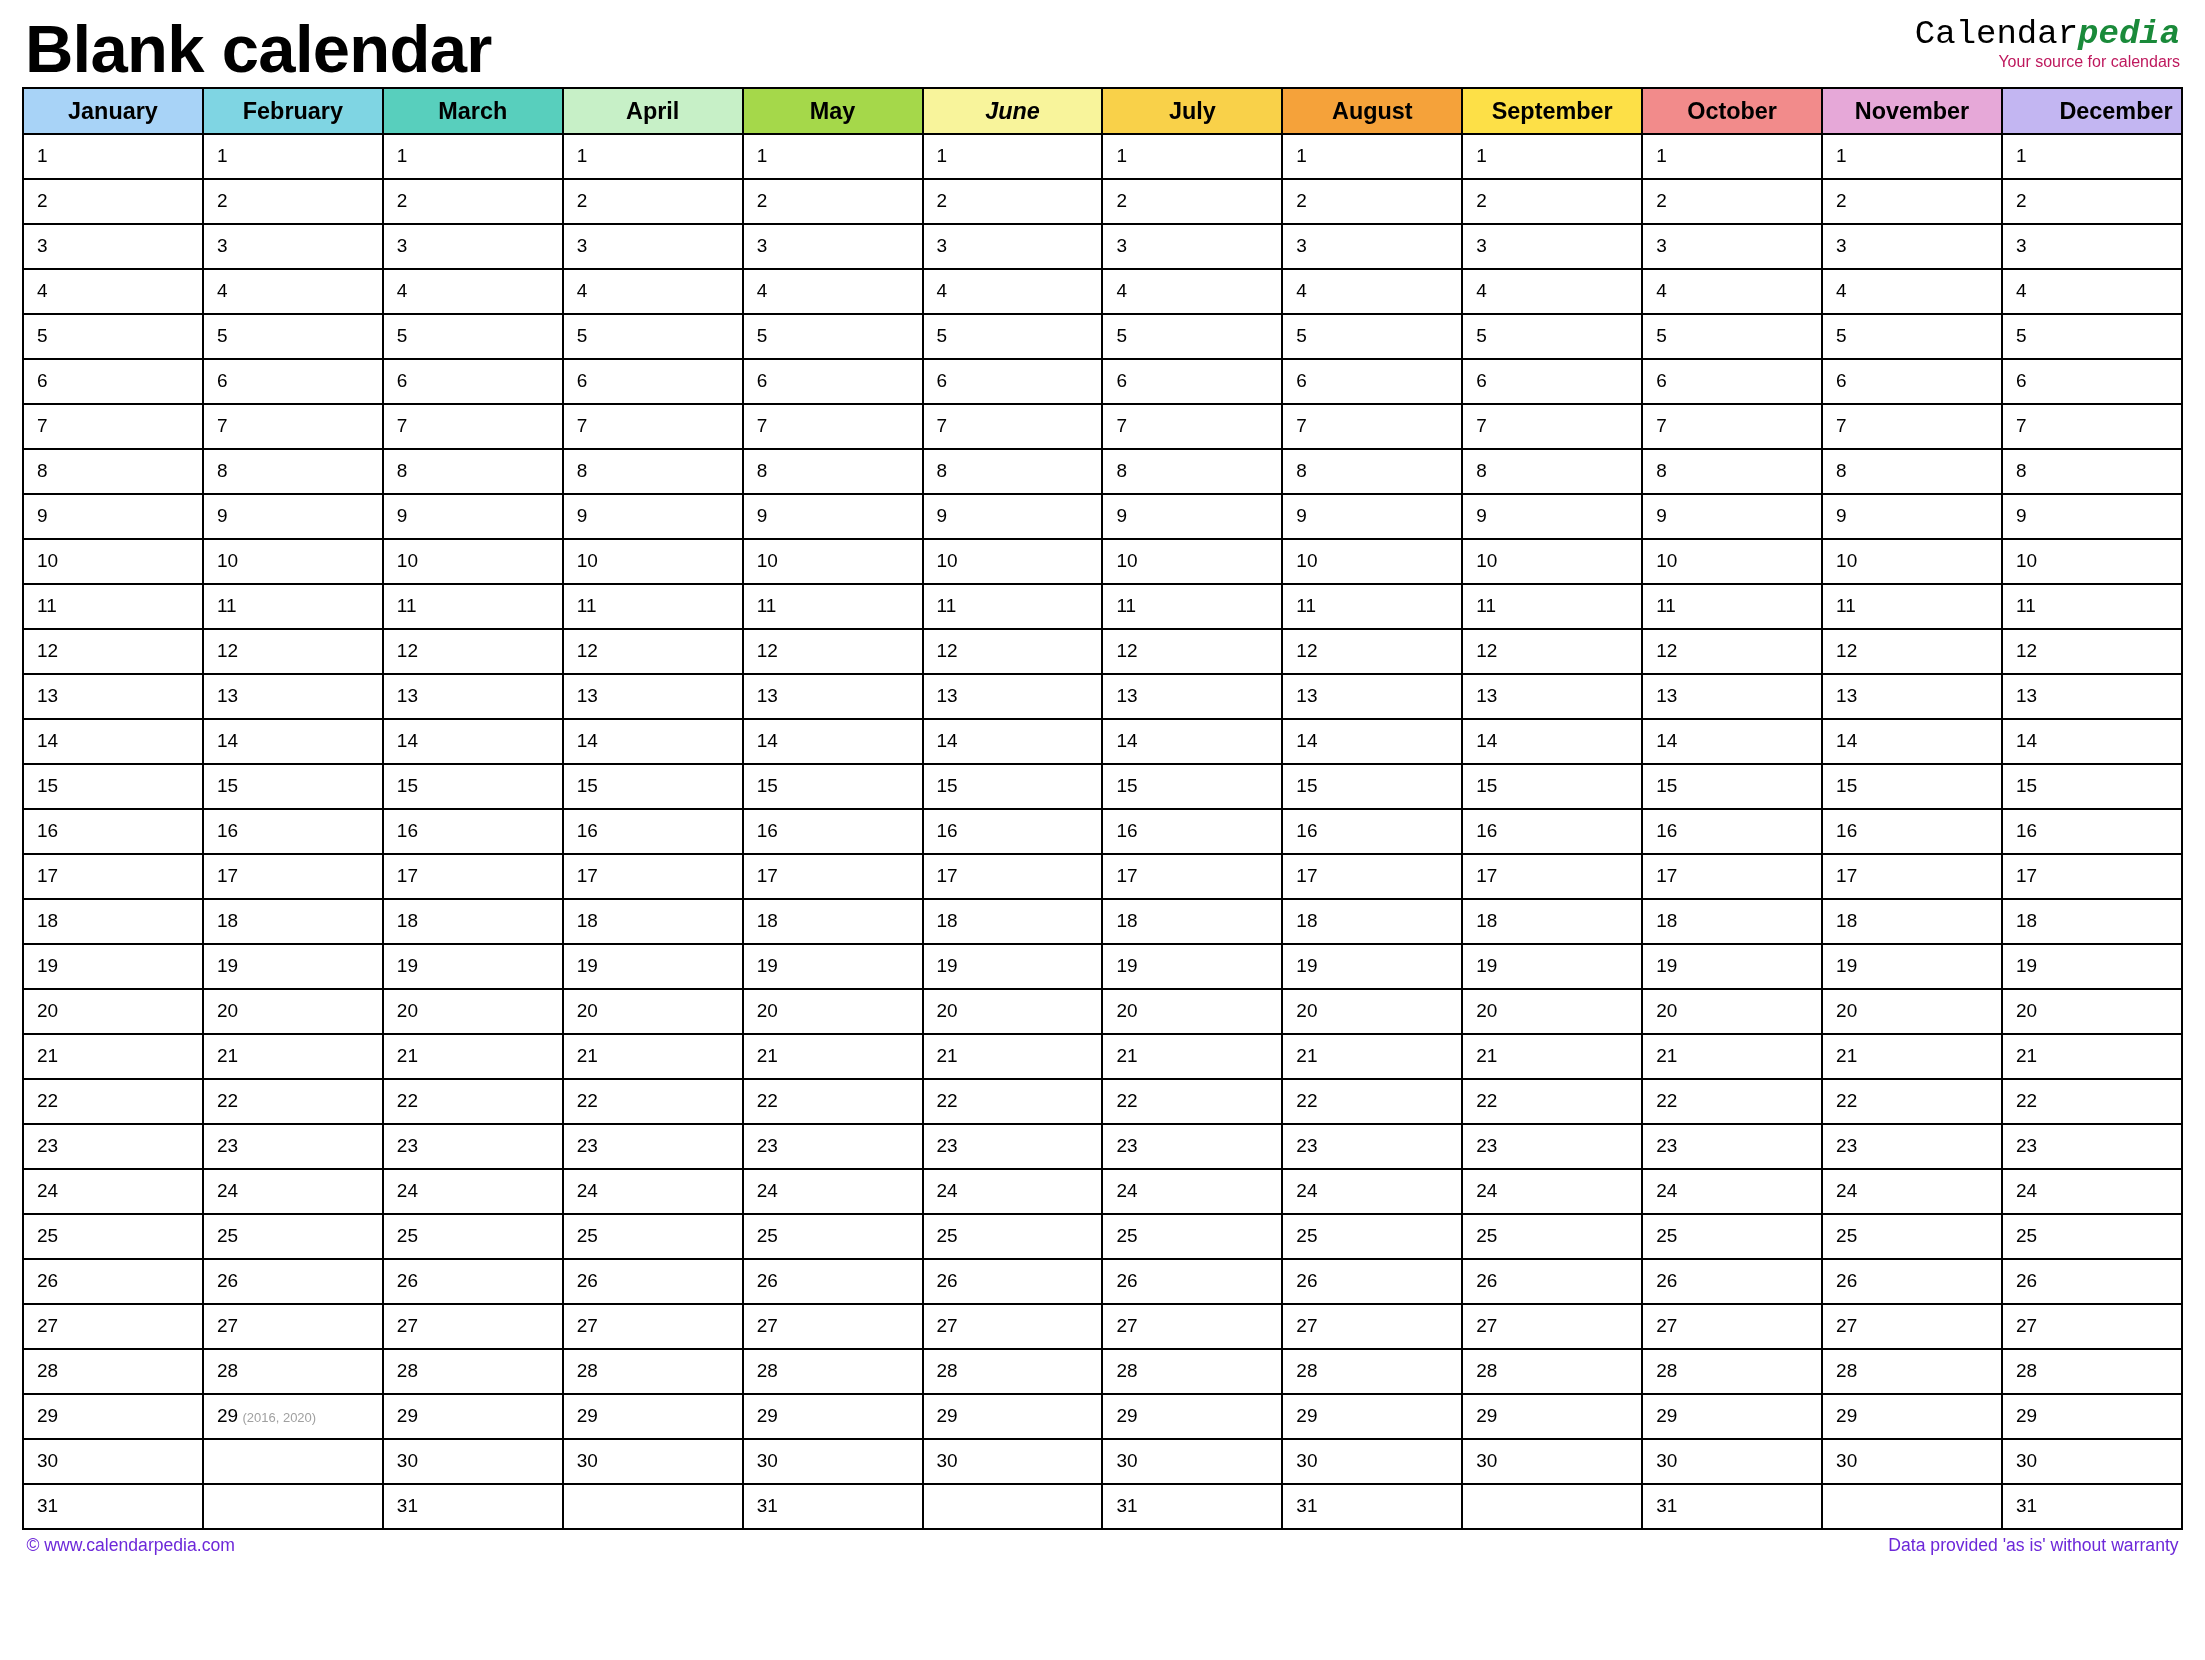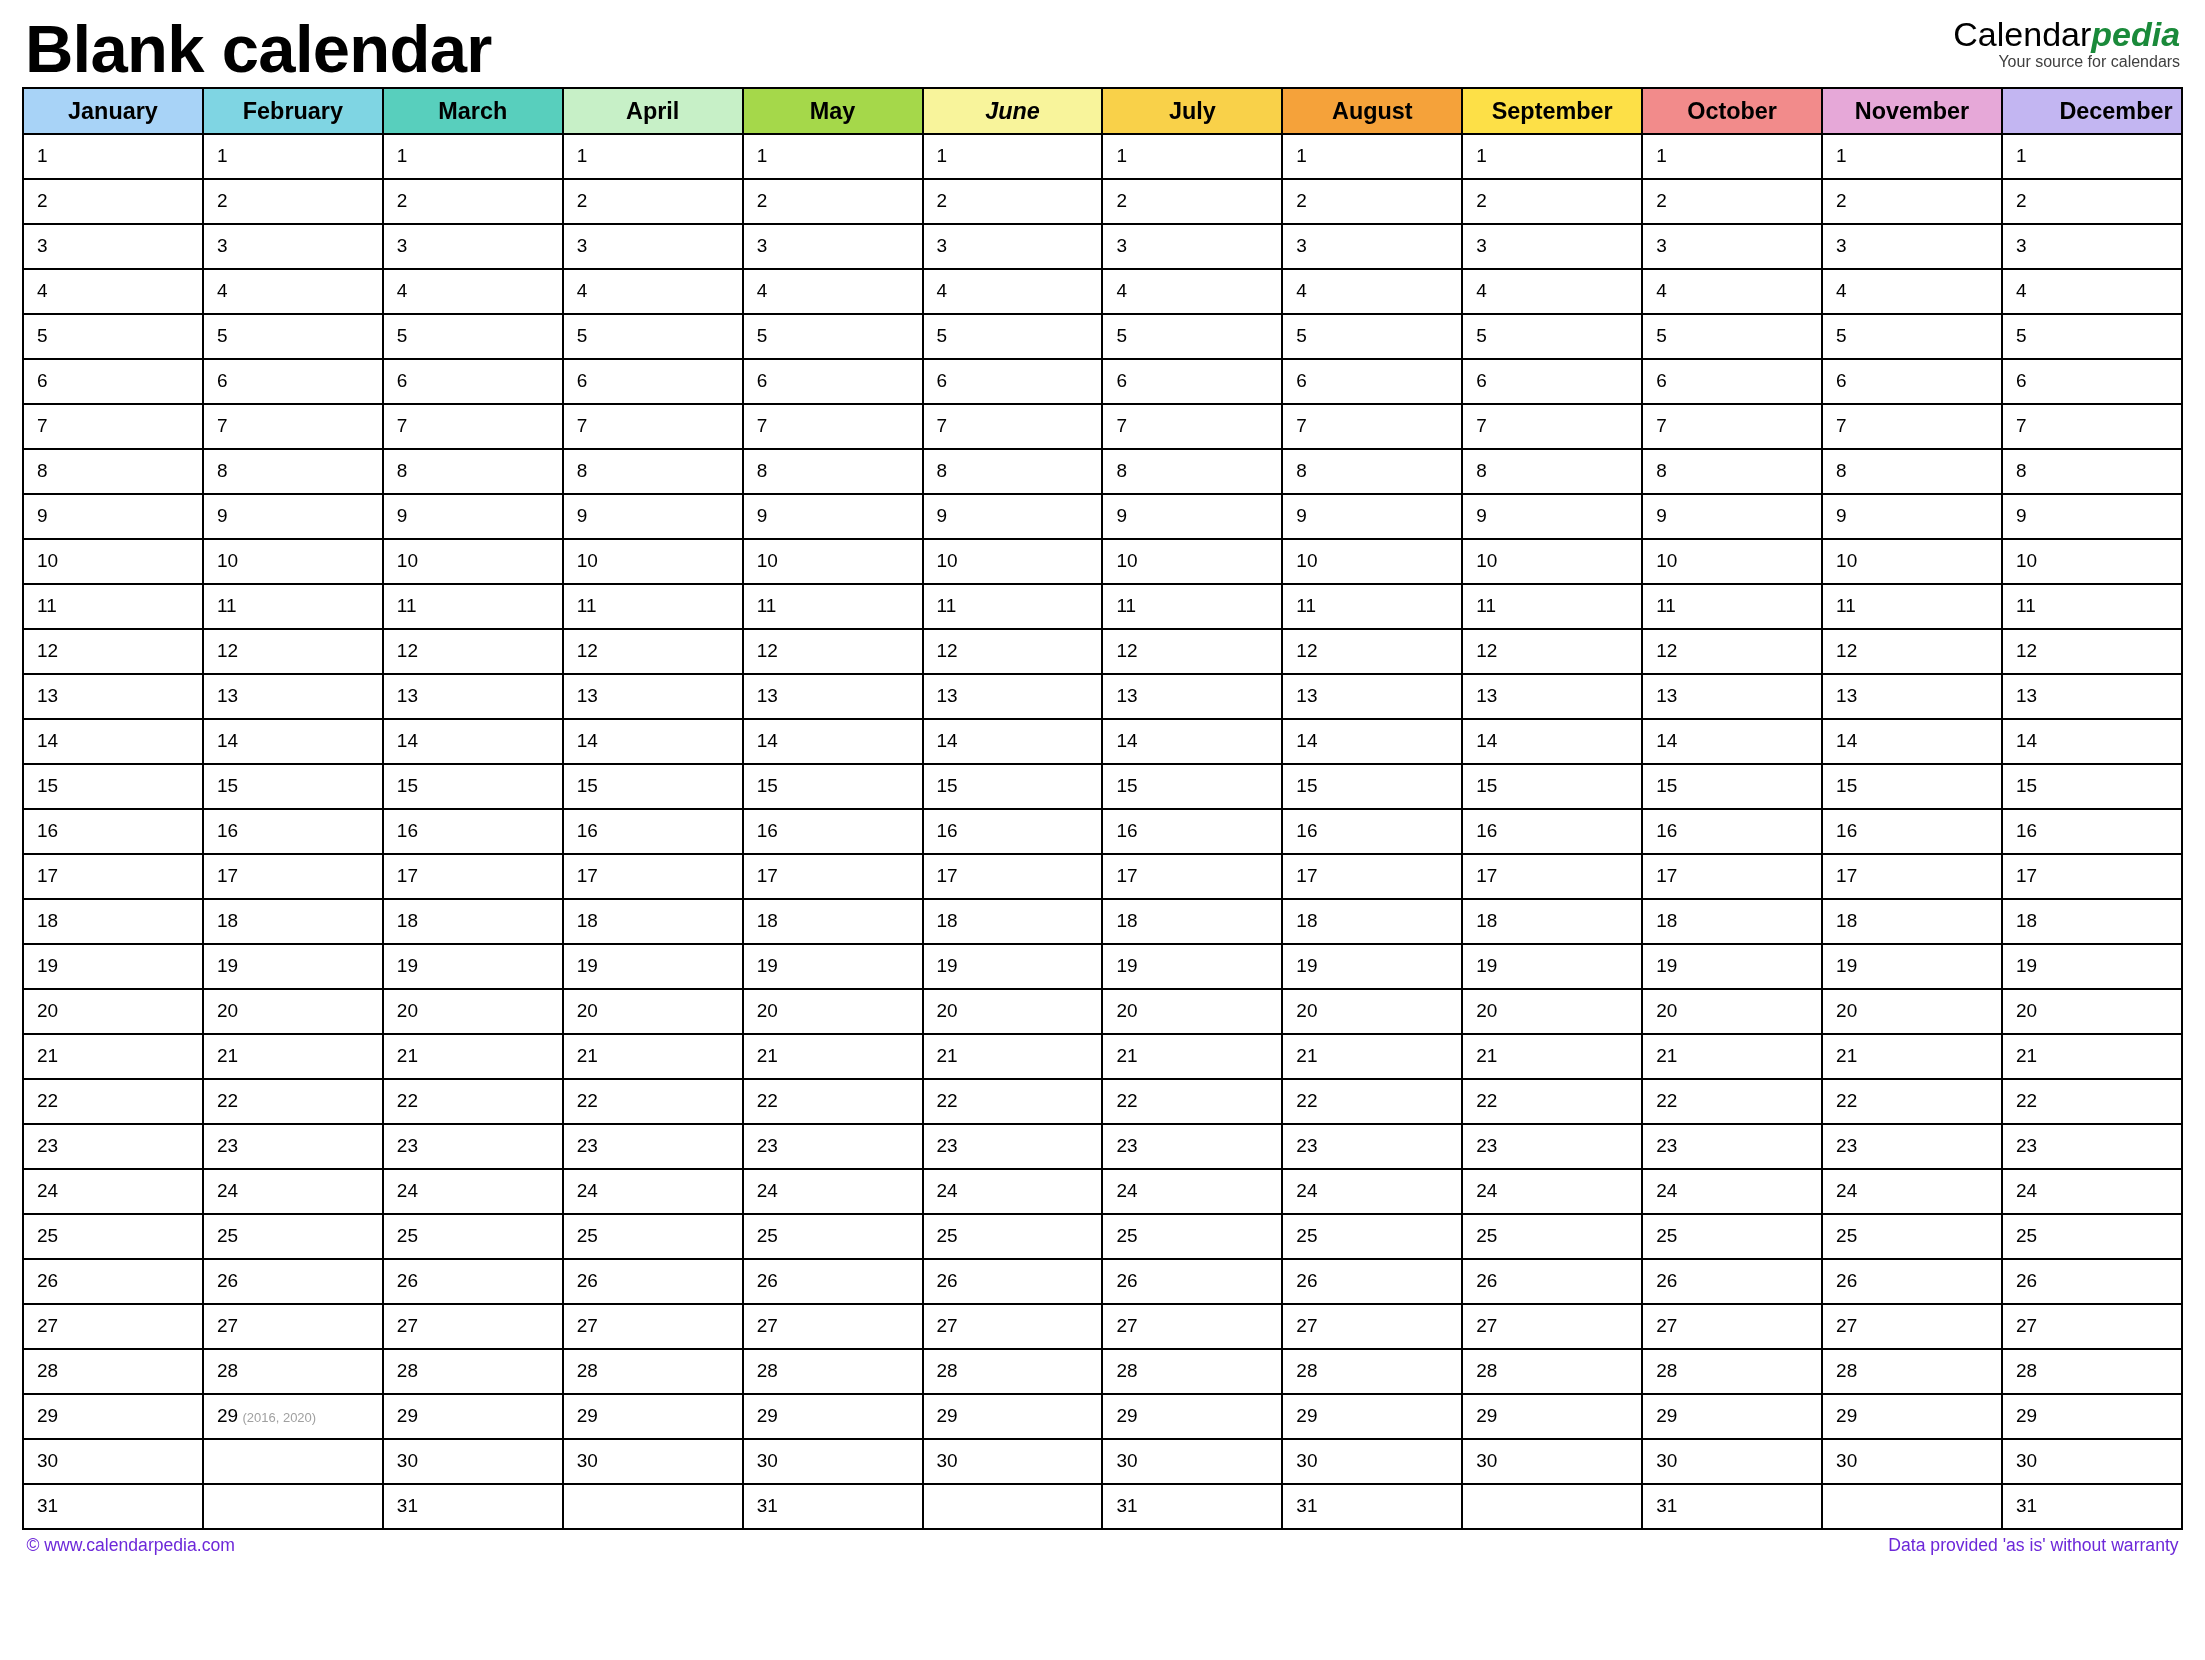--- a/index.html
+++ b/index.html
@@ -32,29 +32,30 @@
   }
   .brand {
     text-align: right;
     padding-top: 2.9px;
   }
   .brand-top {
     font-size: 34px;
     font-weight: normal;
     color: #000;
     line-height: 1;
+    font-family: Liberation Mono, monospace;
   }
   .brand-top .pedia {
     color: #1a8a3a;
     font-weight: bold;
     font-style: italic;
   }
   .brand-sub {
     font-size: 16px;
-    color: #404040;
+    color: #be185d;
     margin-top: 1.5px;
   }
   table.calendar {
     width: 100%;
     border-collapse: collapse;
     table-layout: fixed;
   }
   table.calendar th {
     border: 2.2px solid #000;
     font-size: 23.4px;

